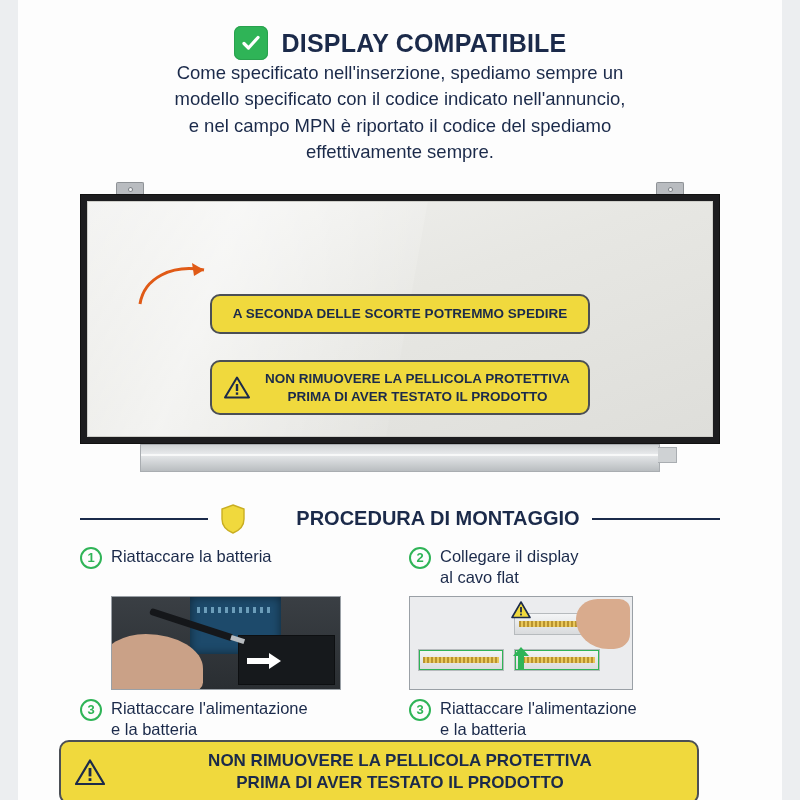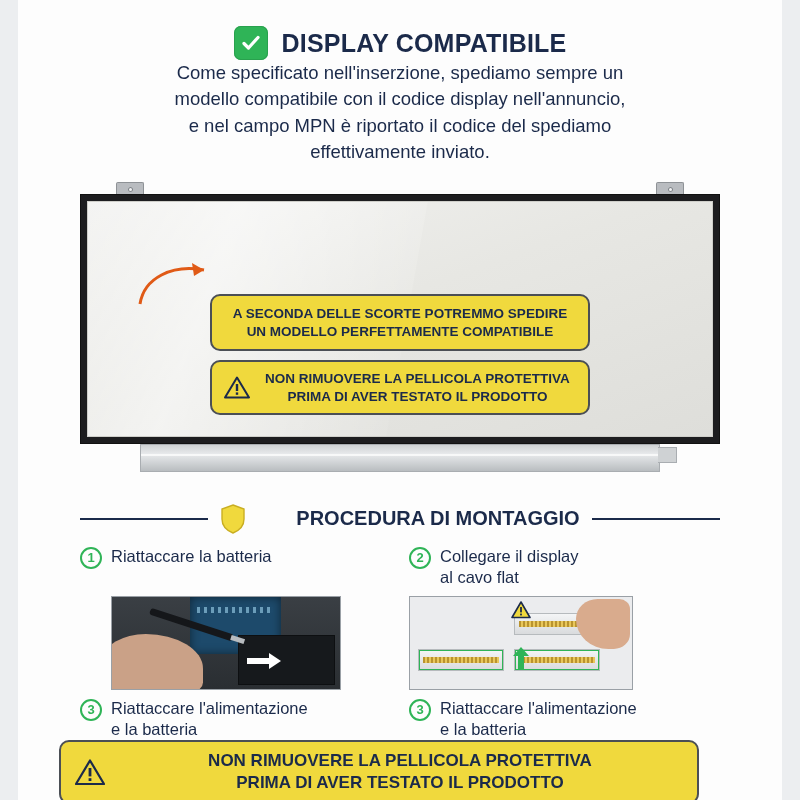--- a/index.html
+++ b/index.html
@@ -448,23 +448,23 @@
       <div class="check-badge">
         <svg width="22" height="22" viewBox="0 0 22 22" aria-hidden="true">
           <path d="M4 11.5 L8.5 16 L18 5.5" fill="none" stroke="#ffffff" stroke-width="3.2" stroke-linecap="round" stroke-linejoin="round"></path>
         </svg>
       </div>
       <div class="header-title">DISPLAY COMPATIBILE</div>
     </div>
 
     <div class="intro">
       <div>Come specificato nell'inserzione, spediamo sempre un</div>
-      <div>modello compatibile con il codice display nell'annuncio,</div>
+      <div>modello specificato con il codice indicato nell'annuncio,</div>
       <div>e nel campo MPN è riportato il codice del spediamo</div>
-      <div>effettivamente inviato.</div>
+      <div>effettivamente sempre.</div>
     </div>
 
     <div class="panel-wrap">
 
       <div class="tab left">
         <div class="hole"></div>
       </div>
       <div class="tab right">
         <div class="hole"></div>
       </div>
@@ -482,21 +482,20 @@
 
       <div class="arrow-curve">
         <svg width="80" height="48" viewBox="0 0 80 48" aria-hidden="true">
           <path d="M6 44 C 10 18, 38 4, 70 10" fill="none" stroke="#e05a16" stroke-width="3"></path>
           <path d="M70 10 L58 3 L60 16 Z" fill="#e05a16"></path>
         </svg>
       </div>
 
       <div class="callout first">
         <div>A SECONDA DELLE SCORTE POTREMMO SPEDIRE</div>
-        <div>UN MODELLO PERFETTAMENTE COMPATIBILE</div>
       </div>
 
       <div class="callout second">
         <span class="warn-tri">
           <svg width="26" height="23" viewBox="0 0 26 23" aria-hidden="true">
             <path d="M13 1.5 L25 21.5 L1 21.5 Z" fill="#f0d93d" stroke="#1b2a4a" stroke-width="2" stroke-linejoin="round"></path>
             <rect x="11.8" y="8" width="2.4" height="7" fill="#1b2a4a"></rect>
             <rect x="11.8" y="16.4" width="2.4" height="2.4" fill="#1b2a4a"></rect>
           </svg>
         </span>

